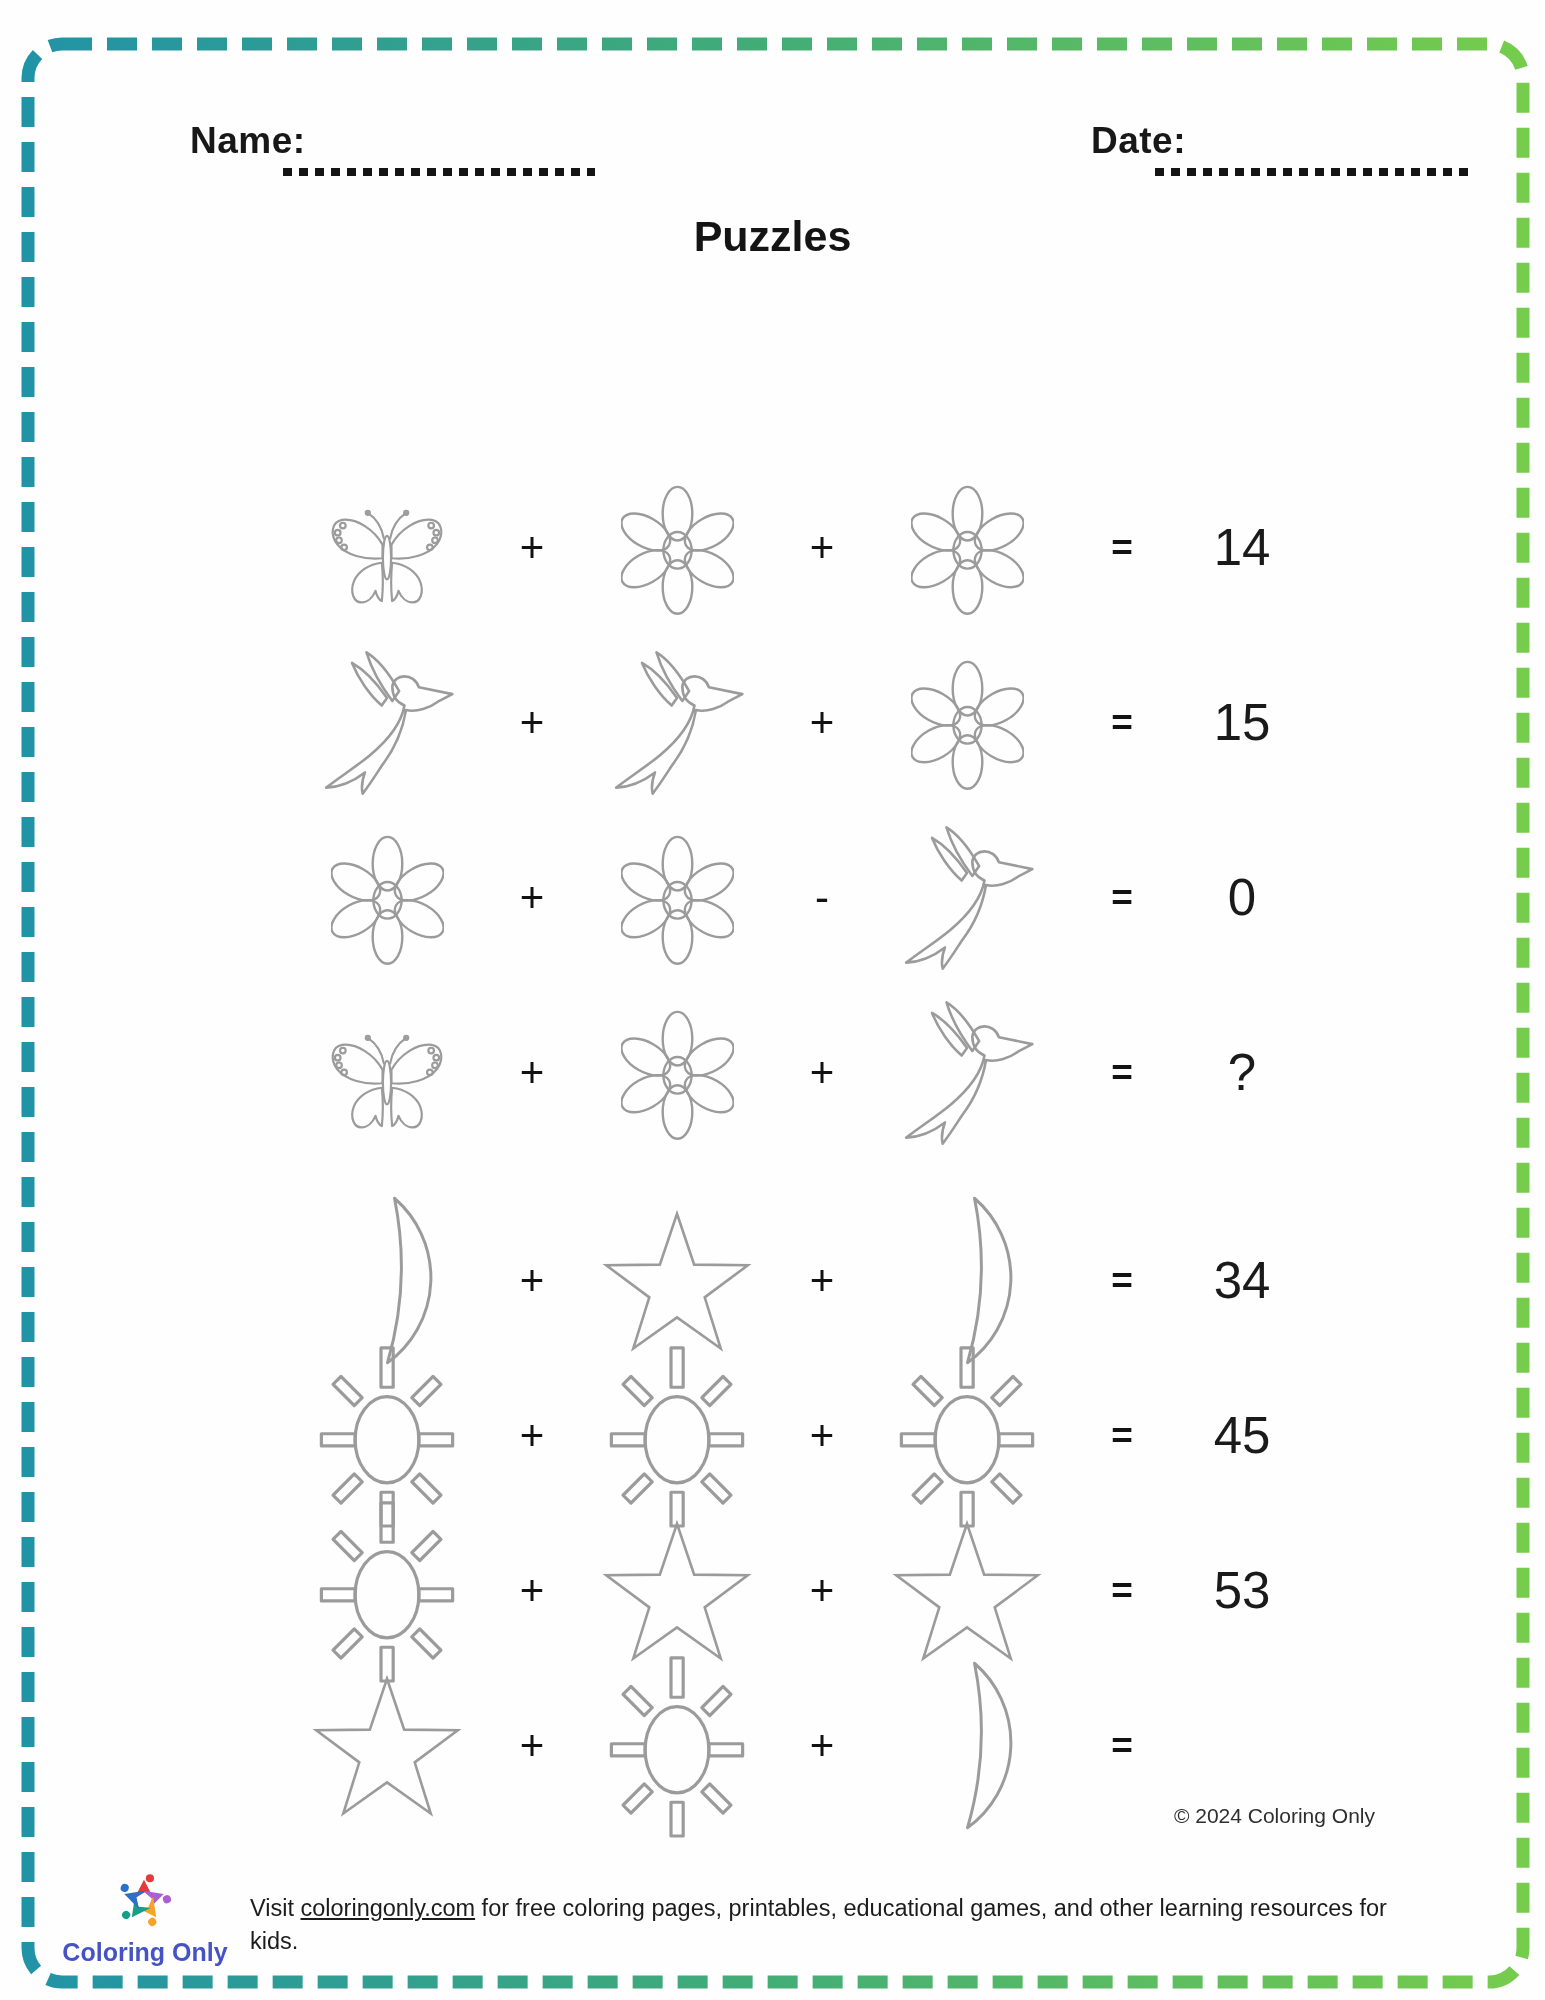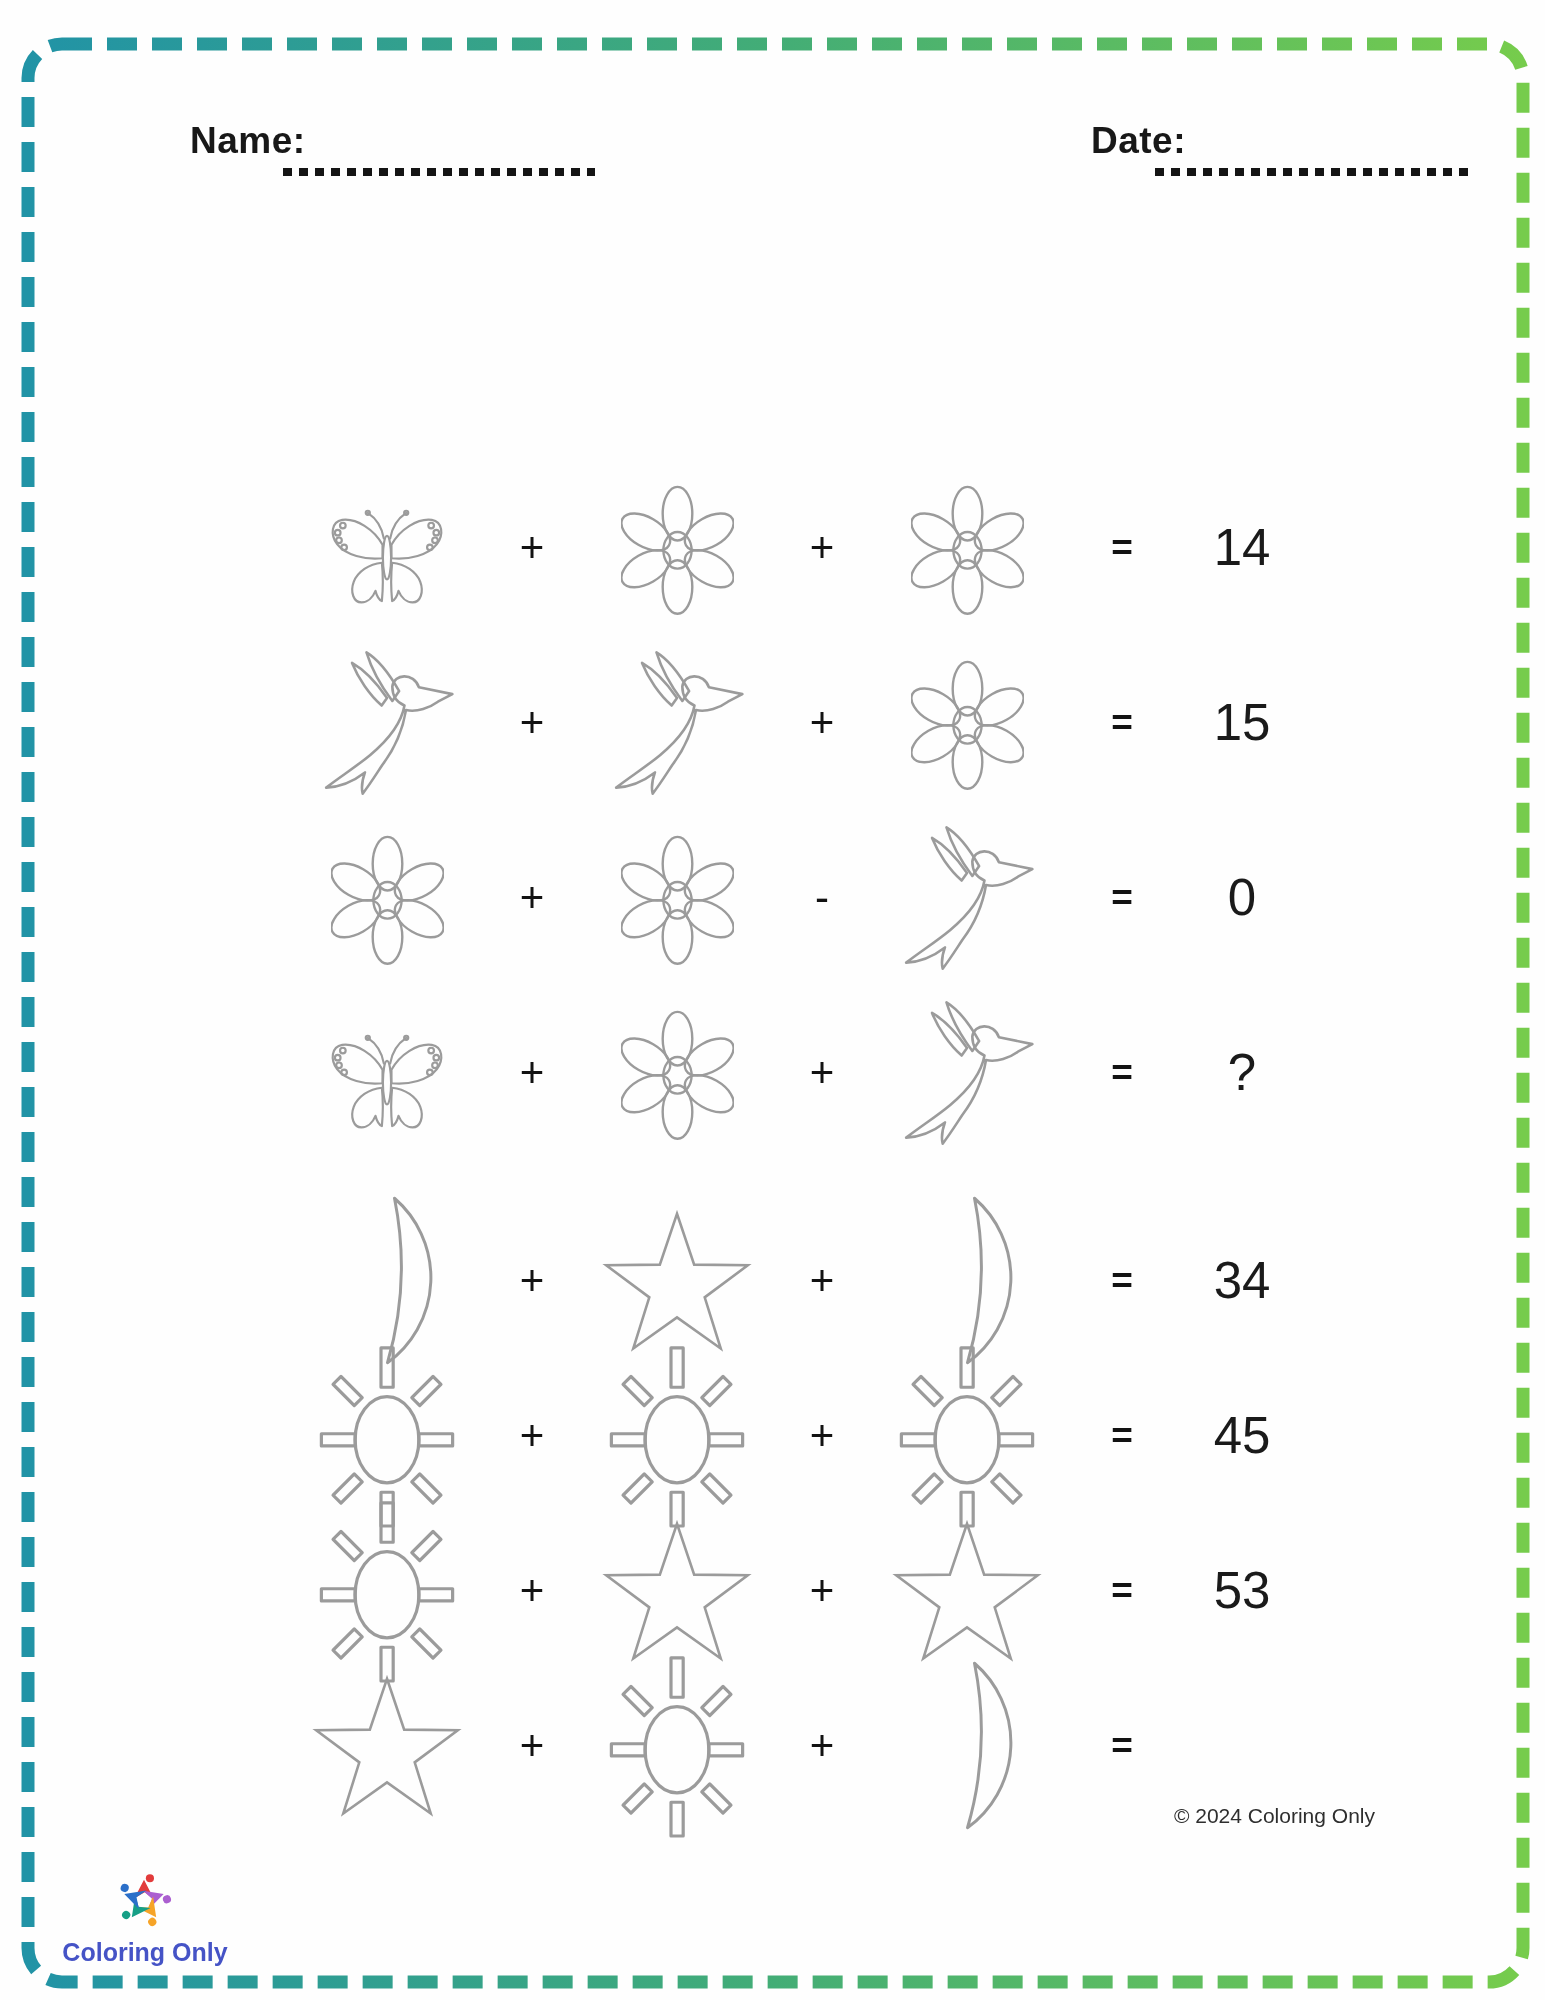--- a/index.html
+++ b/index.html
@@ -62,20 +62,21 @@
       </linearGradient>
     </defs>
     <rect x="28" y="44" width="1495" height="1938" rx="34" fill="none" stroke="url(#bgrad)" stroke-width="13" stroke-dasharray="30 15"></rect>
   </svg>
 
   <span class="lbl name-lbl">Name:</span>
   <div class="dots name-dots"></div>
   <span class="lbl date-lbl">Date:</span>
   <div class="dots date-dots"></div>
 
+  <div class="title">Puzzles</div>
 
   <div class="instr">
     <br>
   </div>
 
   <div class="equations" id="eq-rows">
       <div class="eq-row tall">
       <span class="cell icon-slot s0">
           <svg class="icon ic-butterfly">
             <use href="#sym-butterfly" xlink:href="#sym-butterfly"></use>
@@ -264,20 +265,24 @@
           <circle cx="8" cy="-30" r="5.5"></circle>
         </g>
       <g fill="#2b6fc9" transform="rotate(288)">
           <path d="M0,-28 L-13,-3 L1,-11 L14,-1 Z"></path>
           <circle cx="8" cy="-30" r="5.5"></circle>
         </g>
     </g>
   </svg>
   <div class="logo-text">Coloring Only</div>
 
+  <div class="note">
+    <span>Visit </span><a>coloringonly.com</a><span> for free coloring pages, printables, educational games, and other learning resources for</span><br>
+    <span>kids.</span>
+  </div>
 
   <div class="copyright">© 2024 Coloring Only</div>
 
   <svg id="icon-defs" aria-hidden="true">
     <symbol id="sym-flower" viewBox="0 0 80 100">
       <ellipse cx="40" cy="26" rx="10.5" ry="19"></ellipse>
       <ellipse cx="62.5" cy="39" rx="10.5" ry="19" transform="rotate(60 62.5 39)"></ellipse>
       <ellipse cx="62.5" cy="65" rx="10.5" ry="19" transform="rotate(120 62.5 65)"></ellipse>
       <ellipse cx="40" cy="78" rx="10.5" ry="19"></ellipse>
       <ellipse cx="17.5" cy="65" rx="10.5" ry="19" transform="rotate(60 17.5 65)"></ellipse>

